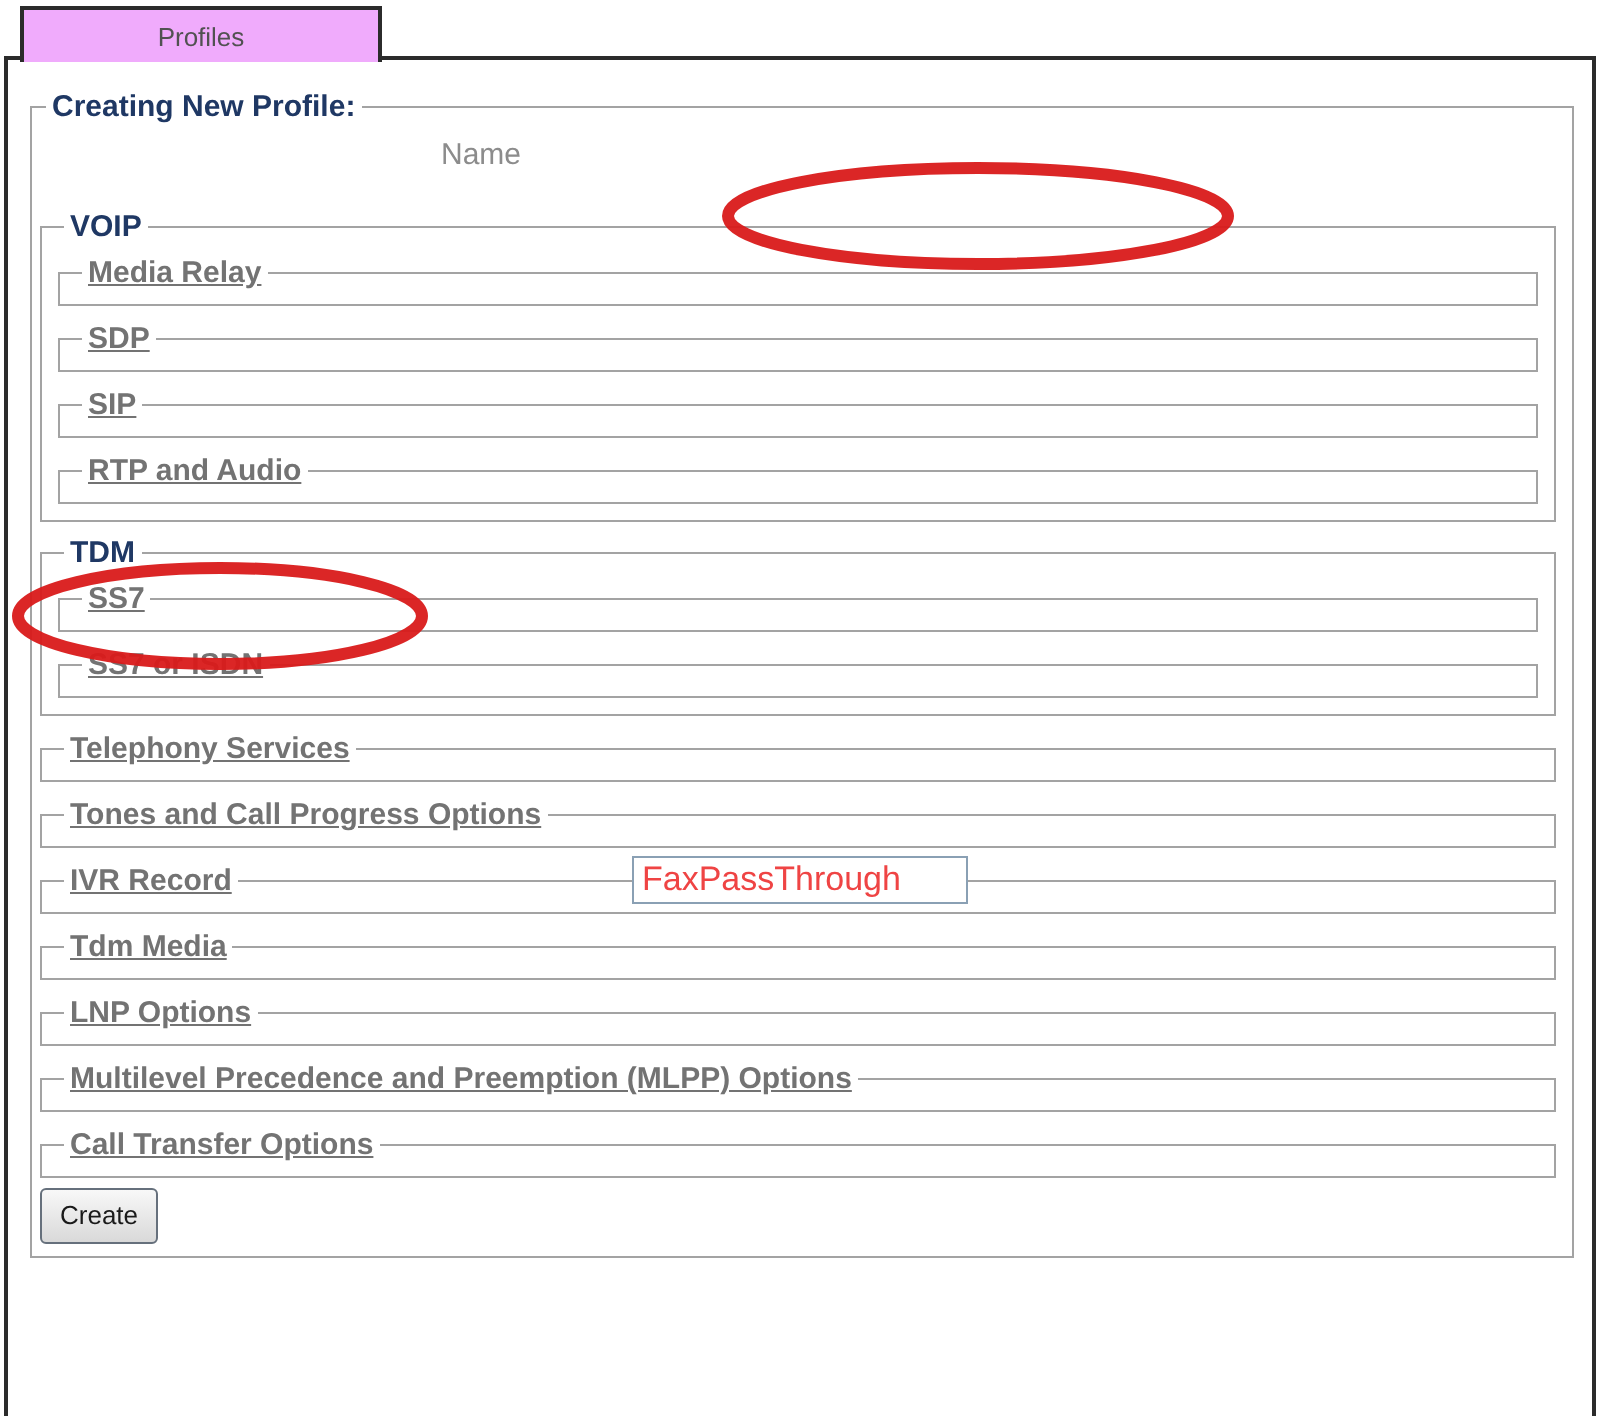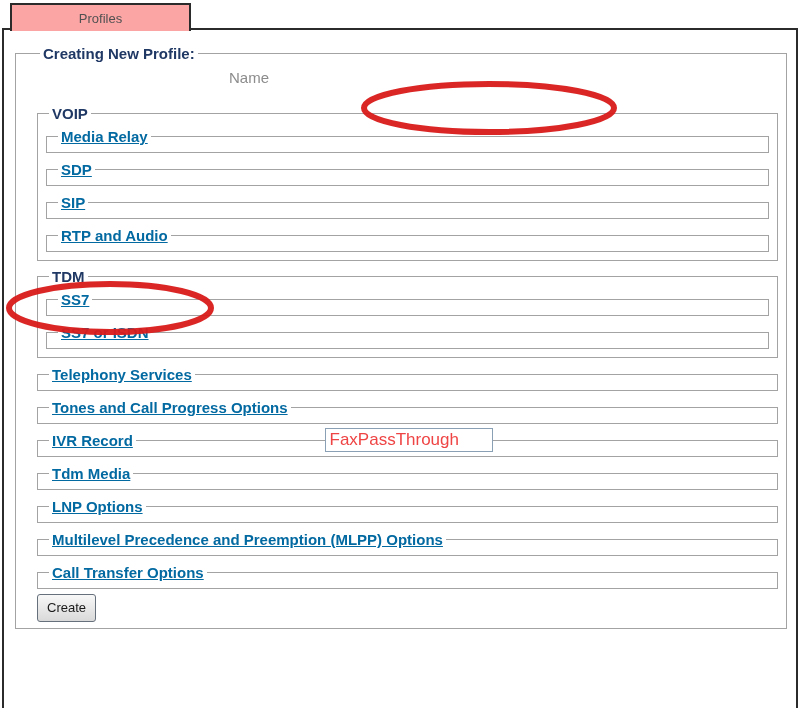--- a/index.html
+++ b/index.html
@@ -9,21 +9,21 @@
     background: #ffffff;
     font-family: "Liberation Sans", sans-serif;
     overflow: hidden;
     position: relative;
   }
   
   .tab {
     position: absolute;
     left: 10px; top: 3px;
     width: 181px; height: 28px;
-    background: #fca5a5;
+    background: #f0abfc;
     border: 2px solid #2b2b2b;
     border-bottom: none;
     z-index: 3;
     display: flex; align-items: center; justify-content: center;
     font-size: 13px; color: #515151;
     cursor: default;
   }
   
   .content-box {
     position: absolute;
@@ -43,25 +43,25 @@
     border: 1px solid #a3a3a3;
     margin: 0; padding: 0 8px;
     min-width: 0;
   }
   legend {
     font-size: 15px; font-weight: bold; color: #1f3864;
     padding: 0 3px; margin-left: 3px;
     white-space: nowrap;
   }
   legend a {
-    color: #0369a1; text-decoration: underline; cursor: pointer;
+    color: #737373; text-decoration: underline; cursor: pointer;
   }
   fieldset.outer {
     margin-top: 15px;
-    padding: 0 8px 6px 21px;
+    padding: 0 8px 6px 4px;
   }
   fieldset.group { padding: 6px 8px 8px 8px; }
   fieldset.group-voip { margin-top: 1px; }
   fieldset.group-tdm { margin-top: 7px; }
   fieldset.sec { padding: 0 8px; margin-bottom: 8px; }
   fieldset.sec .sec-body { height: 7px; }
   fieldset.sec:last-child { margin-bottom: 0; }
   .top-secs { margin-top: 0; }
   .top-secs fieldset.sec { margin-top: 8px; margin-bottom: 0; }
 

